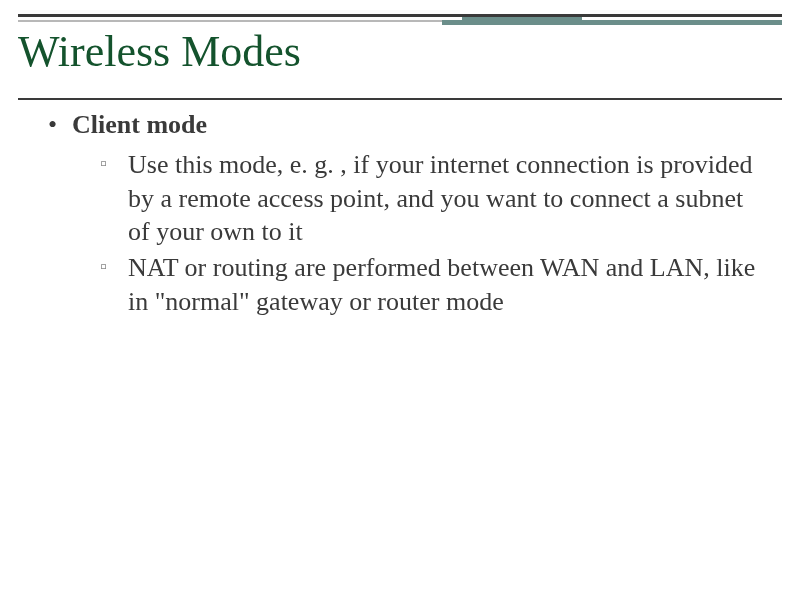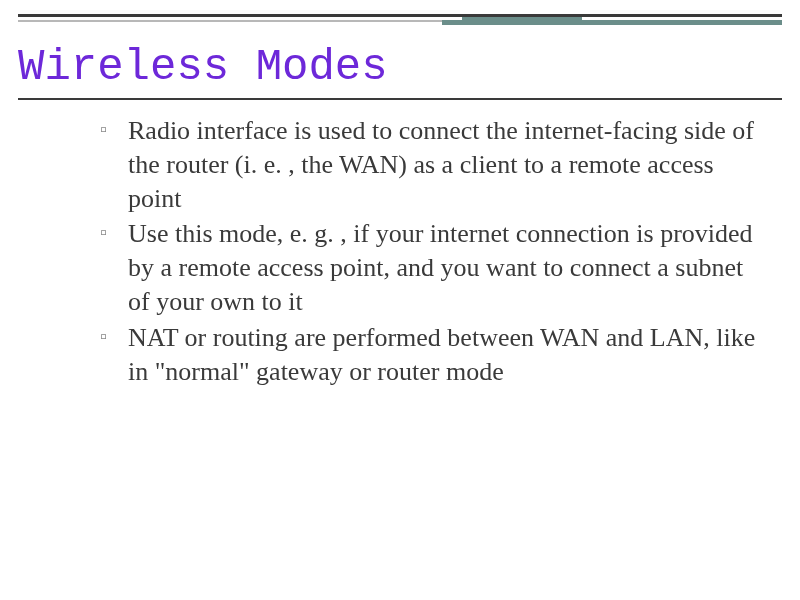--- a/index.html
+++ b/index.html
@@ -45,26 +45,26 @@
   .top-border .line-accent-overlap {
     position: absolute;
     top: 3px;
     right: 200px;
     width: 120px;
     height: 5px;
     background: #6b8e8a;
   }
   .slide-title {
     position: absolute;
-    top: 42px;
+    top: 26px;
     left: 18px;
     font-size: 44px;
     font-weight: normal;
-    color: #6d28d9;
-    font-family: Liberation Mono, monospace;
+    color: #14532d;
+    font-family: Liberation Serif, serif;
   }
   .title-underline {
     position: absolute;
     top: 98px;
     left: 18px;
     right: 18px;
     height: 2px;
     background: #3a3a3a;
   }
   .content {
@@ -116,18 +116,18 @@
   <div class="line-main"></div>
   <div class="line-thin"></div>
   <div class="line-accent"></div>
   <div class="line-accent-overlap"></div>
 </div>
 
 <h1 class="slide-title">Wireless Modes</h1>
 <div class="title-underline"></div>
 
 <div class="content">
+  <div class="level1">Client mode</div>
   <div class="sub-list">
-    <div class="level2"> Radio interface is used to connect the internet-facing side of the router (i. e. , the WAN) as a client to a remote access point</div>
     <div class="level2">Use this mode, e. g. , if your internet connection is provided by a remote access point, and you want to connect a subnet of your own to it</div>
     <div class="level2">NAT or routing are performed between WAN and LAN, like in "normal" gateway or router mode</div>
   </div>
 </div>
 
 </body></html>

